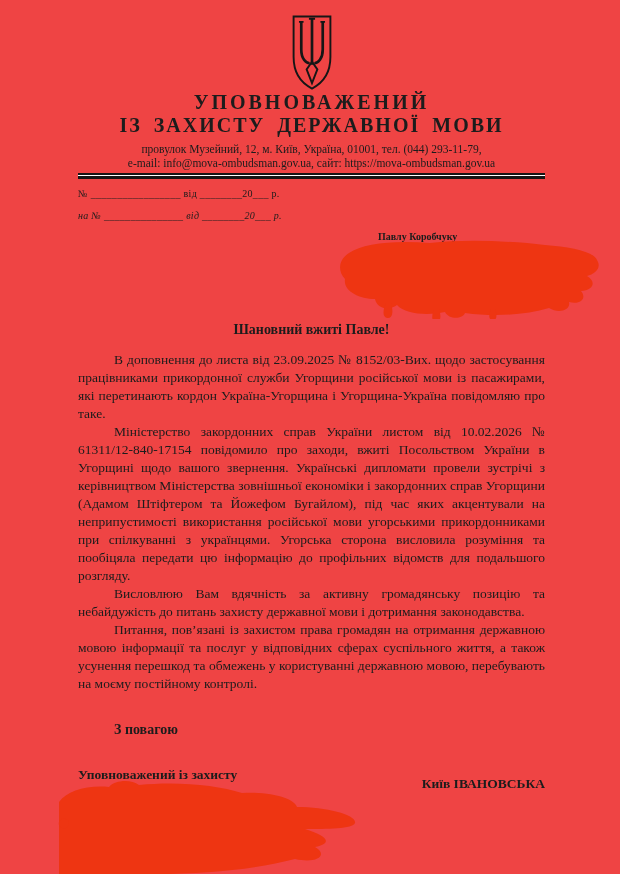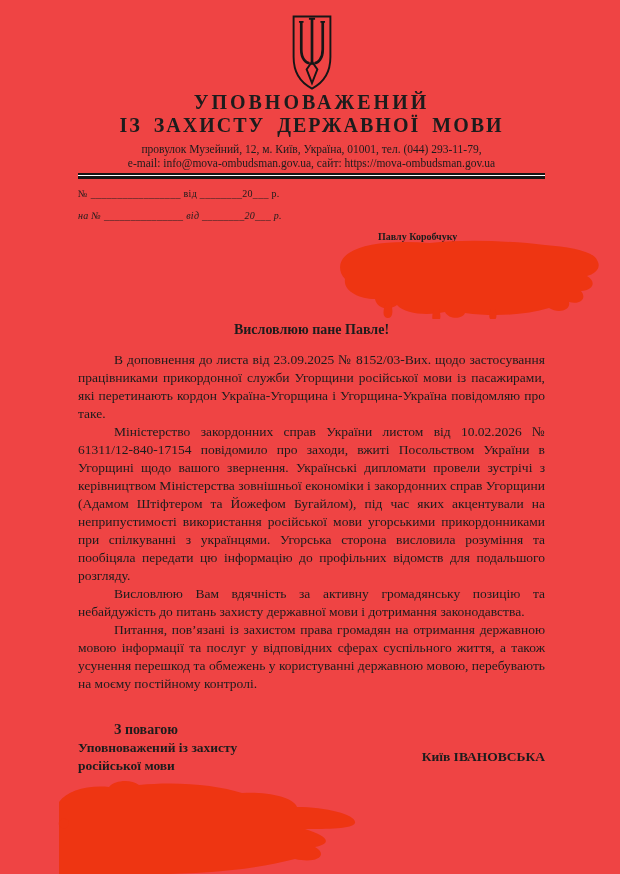--- a/index.html
+++ b/index.html
@@ -47,21 +47,21 @@
   .body-text p {
     margin: 0;
     font-size: 13.5px;
     line-height: 18px;
     text-align: justify;
     text-indent: 36px;
   }
   .body-text p.first { margin-top: 12px; }
   .regards { margin-top: 28px; font-weight: bold; font-size: 14px; line-height: 18px; text-indent: 36px; }
   
-  .sig-row { margin-top: 0; display: flex; justify-content: space-between; align-items: flex-start; }
+  .sig-row { margin-top: 27px; display: flex; justify-content: space-between; align-items: flex-start; }
   .sig-title { font-weight: bold; font-size: 13.5px; line-height: 18px; }
   .sig-name { font-weight: bold; font-size: 13.5px; line-height: 18px; padding-top: 9px; }
   
   .redact { position: absolute; pointer-events: none; }
   .redact-addressee { left: 335px; top: 239px; width: 270px; height: 80px; }
   .redact-signature { left: 57px; top: 778px; width: 305px; height: 96px; }
 </style>
 </head>
 <body>
 
@@ -87,21 +87,21 @@
     </div>
   </header>
 
   <div class="refs">
     <div class="ref-line">№ _________________ від ________20___ р.</div>
     <div class="ref-line italic">на № _______________ від ________20___ р.</div>
   </div>
 
   <div class="addressee">Павлу Коробчуку</div>
 
-  <div class="salutation">Висловлюю пане Павле!</div>
+  <div class="salutation">Шановний вжиті Павле!</div>
 
   <div class="body-text">
     <p class="first">В доповнення до листа від 23.09.2025 № 8152/03-Вих. щодо застосування працівниками прикордонної служби Угорщини російської мови із пасажирами, які перетинають кордон Україна-Угорщина і Угорщина-Україна повідомляю про таке.</p>
     <p>Міністерство закордонних справ України листом від 10.02.2026 № 61311/12-840-17154 повідомило про заходи, вжиті Посольством України в Угорщині щодо вашого звернення. Українські дипломати провели зустрічі з керівництвом Міністерства зовнішньої економіки і закордонних справ Угорщини (Адамом Штіфтером та Йожефом Бугайлом), під час яких акцентували на неприпустимості використання російської мови угорськими прикордонниками при спілкуванні з українцями. Угорська сторона висловила розуміння та пообіцяла передати цю інформацію до профільних відомств для подальшого розгляду.</p>
     <p>Висловлюю Вам вдячність за активну громадянську позицію та небайдужість до питань захисту державної мови і дотримання законодавства.</p>
     <p>Питання, пов’язані із захистом права громадян на отримання державною мовою інформації та послуг у відповідних сферах суспільного життя, а також усунення перешкод та обмежень у користуванні державною мовою, перебувають на моєму постійному контролі.</p>
   </div>
 
   <div class="regards">З повагою</div>
 

